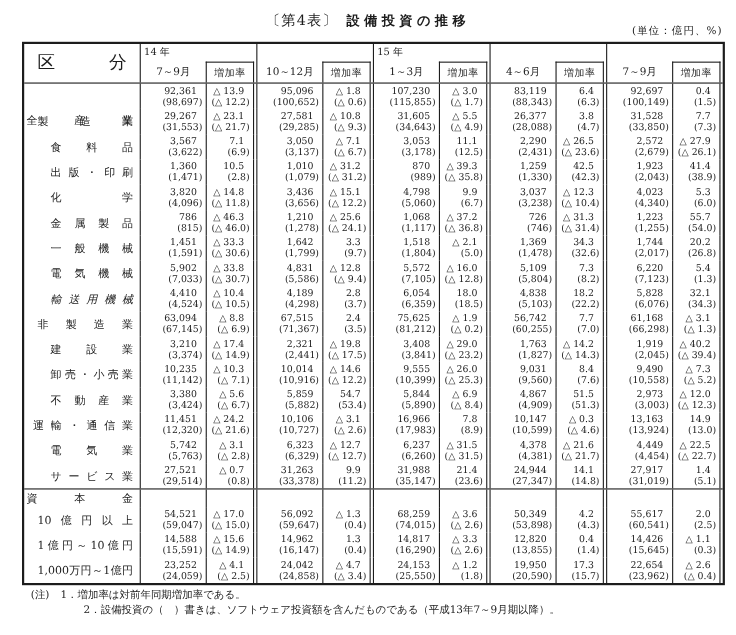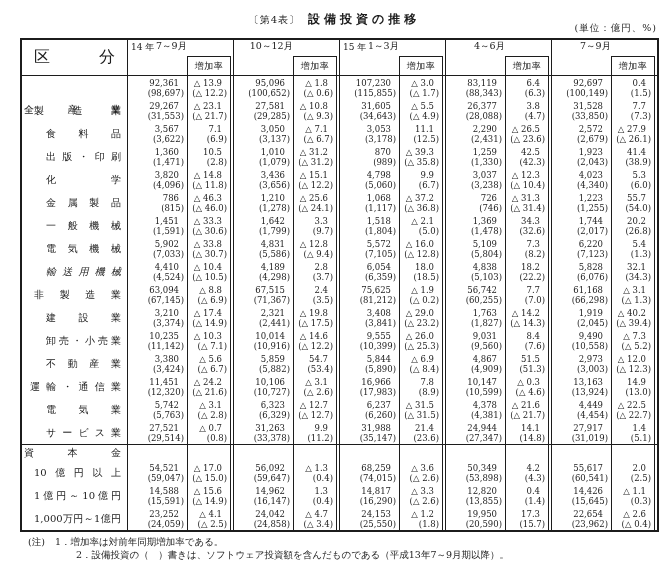--- a/index.html
+++ b/index.html
@@ -4,34 +4,34 @@
 <style>
   * { margin:0; padding:0; box-sizing:border-box; }
   html,body { background:#ffffff; }
   body {
     width:669px; height:577px; position:relative; overflow:hidden;
     font-family:"DejaVu Serif","Liberation Serif",serif;
     color:#1c1c1c;
     -webkit-font-smoothing:antialiased;
   }
   .title-line { position:absolute; top:8px; left:0; width:669px; text-align:center; white-space:nowrap; }
-  .title-tag { font-size:10px; letter-spacing:1px; }
+  .title-tag { font-size:13px; letter-spacing:1px; }
   .title-main { font-size:12px; font-weight:bold; letter-spacing:4px; margin-left:8px; }
   .unit-note { position:absolute; top:22px; right:12px; font-size:9.5px; letter-spacing:1px; }
 
   .table {
     position:absolute; left:20px; top:38px;
     border:2px solid #1c1c1c; background:#fff;
   }
   .hrow { display:flex; border-bottom:1px solid #1c1c1c; height:36px; }
   .h-cat { width:105px; display:flex; align-items:center; }
   .cat-text { width:100%; padding:0 12px; font-size:16px; text-align:justify; text-align-last:justify; }
   .h-val {
     width:60px; border-left:1px solid #1c1c1c;
-    display:flex; flex-direction:row; justify-content:space-between;
+    display:flex; flex-direction:column; justify-content:space-between;
   }
   .era { font-size:9px; text-align:left; padding:1px 0 0 3px; height:13px; white-space:nowrap; }
   .period { font-size:9.5px; text-align:center; padding-bottom:3px; white-space:nowrap; }
   .h-rate { width:44px; margin-right:2px; display:flex; align-items:flex-end; }
   .rate-box {
     width:100%; height:19px;
     border:1px solid #1c1c1c; border-bottom:none;
     display:flex; align-items:center; justify-content:center;
     font-size:9px; letter-spacing:0.5px; white-space:nowrap;
   }

